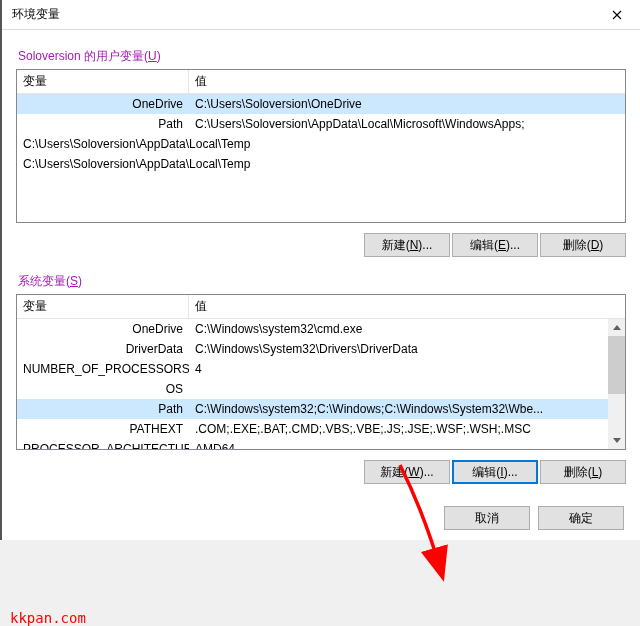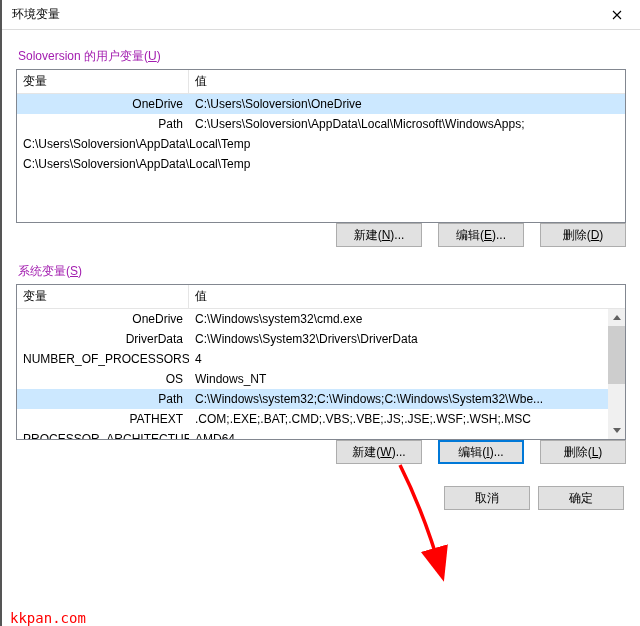--- a/index.html
+++ b/index.html
@@ -8,21 +8,21 @@
     font-family: "Microsoft YaHei", "Segoe UI", Tahoma, sans-serif;
     font-size: 12px;
     background: #f0f0f0;
     width: 640px;
     height: 626px;
     overflow: hidden;
     position: relative;
   }
   .window {
     width: 640px;
-    height: 626px;
+    height: 540px;
     background: #ffffff;
     border-left: 2px solid #555;
     display: flex;
     flex-direction: column;
     position: relative;
   }
   .titlebar {
     height: 30px;
     display: flex;
     align-items: center;
@@ -129,21 +129,22 @@
   .sb-thumb {
     position: absolute;
     left: 0; right: 0;
     top: 0;
     height: 60%;
     background: #cdcdcd;
   }
   .btn-row {
     display: flex;
     justify-content: flex-end;
-    gap: 16px;
+    gap: 2px;
+    margin-top: 10px;
   }
   .btn {
     min-width: 86px;
     height: 24px;
     border: 1px solid #adadad;
     background: #e1e1e1;
     font-size: 12px;
     font-family: inherit;
     color: #000;
     padding: 0 12px;
@@ -259,21 +260,20 @@
             <div class="row">
               <div class="c-name">DriverData</div>
               <div class="c-value">C:\Windows\System32\Drivers\DriverData</div>
             </div>
             <div class="row">
               <div class="c-name">NUMBER_OF_PROCESSORS</div>
               <div class="c-value">4</div>
             </div>
             <div class="row">
               <div class="c-name">OS</div>
-              <div class="c-value">Windows_NT</div>
             </div>
             <div class="row sel">
               <div class="c-name">Path</div>
               <div class="c-value">C:\Windows\system32;C:\Windows;C:\Windows\System32\Wbe...</div>
             </div>
             <div class="row">
               <div class="c-name">PATHEXT</div>
               <div class="c-value">.COM;.EXE;.BAT;.CMD;.VBS;.VBE;.JS;.JSE;.WSF;.WSH;.MSC</div>
             </div>
             <div class="row">

